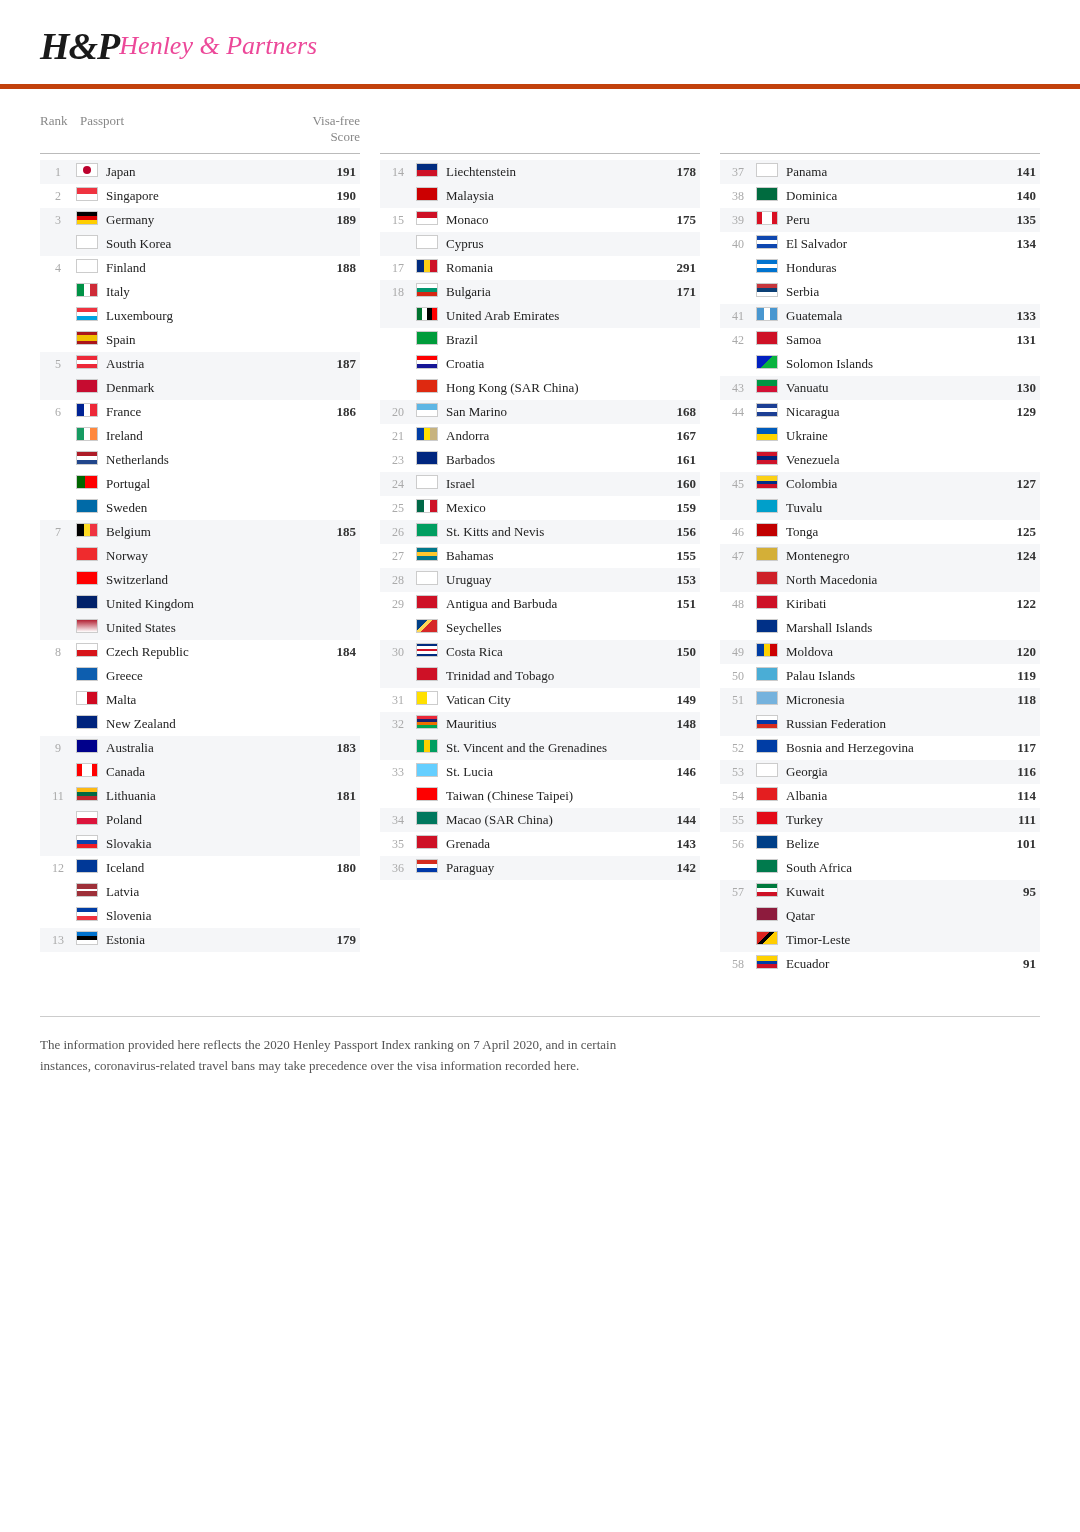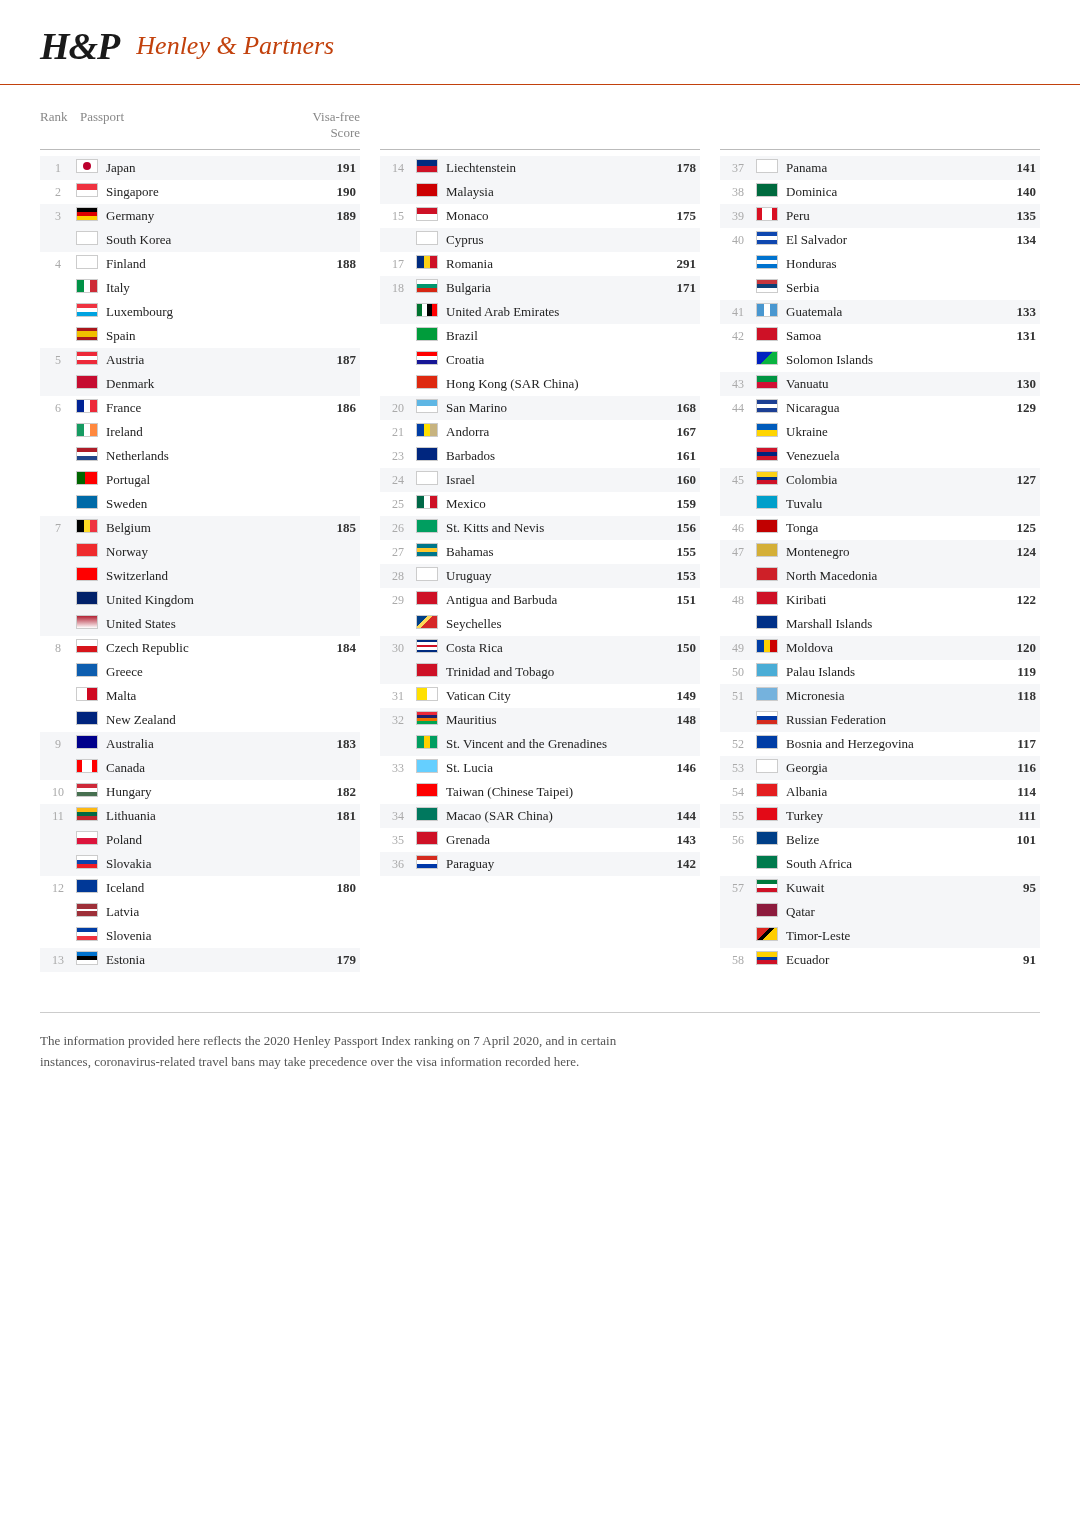--- a/index.html
+++ b/index.html
@@ -5,36 +5,36 @@
     * { box-sizing: border-box; margin: 0; padding: 0; }
     body {
       font-family: Georgia, 'Times New Roman', serif;
       background: #fff;
       color: #333;
       width: 1080px;
       min-height: 1532px;
     }
     .header {
       padding: 24px 40px 16px 40px;
-      border-bottom: 1px solid #c2410c;
+      border-bottom: 5px solid #c2410c;
       display: flex;
       align-items: center;
-      gap: 17px;
+      gap: 0;
     }
     .logo-text {
       font-size: 38px;
       font-weight: bold;
       font-style: italic;
       color: #1a1a1a;
       letter-spacing: -1px;
     }
     .logo-name {
       font-size: 26px;
       font-style: italic;
-      color: #c2410c;
+      color: #ec4899;
     }
     .content {
       padding: 24px 40px 20px 40px;
     }
     .footer {
       border-top: 1px solid #ccc;
       margin: 20px 40px 0 40px;
       padding: 18px 0 20px 0;
       font-size: 13px;
       color: #555;
@@ -386,26 +386,20 @@
           <span class="flag-cell"><span class="flag-box flag-au"></span></span>
           <span class="name-cell">Australia</span>
           <span class="score-cell">183</span>
         </div>
         <div class="entry-row group-shaded">
           <span class="rank-cell"></span>
           <span class="flag-cell"><span class="flag-box flag-ca"></span></span>
           <span class="name-cell">Canada</span>
           <span class="score-cell"></span>
         </div>
-        <div class="entry-row">
-          <span class="rank-cell">10</span>
-          <span class="flag-cell"><span class="flag-box flag-hu"></span></span>
-          <span class="name-cell">Hungary</span>
-          <span class="score-cell">182</span>
-        </div>
         <div class="entry-row group-shaded">
           <span class="rank-cell">11</span>
           <span class="flag-cell"><span class="flag-box flag-lt"></span></span>
           <span class="name-cell">Lithuania</span>
           <span class="score-cell">181</span>
         </div>
         <div class="entry-row group-shaded">
           <span class="rank-cell"></span>
           <span class="flag-cell"><span class="flag-box flag-pl"></span></span>
           <span class="name-cell">Poland</span>

